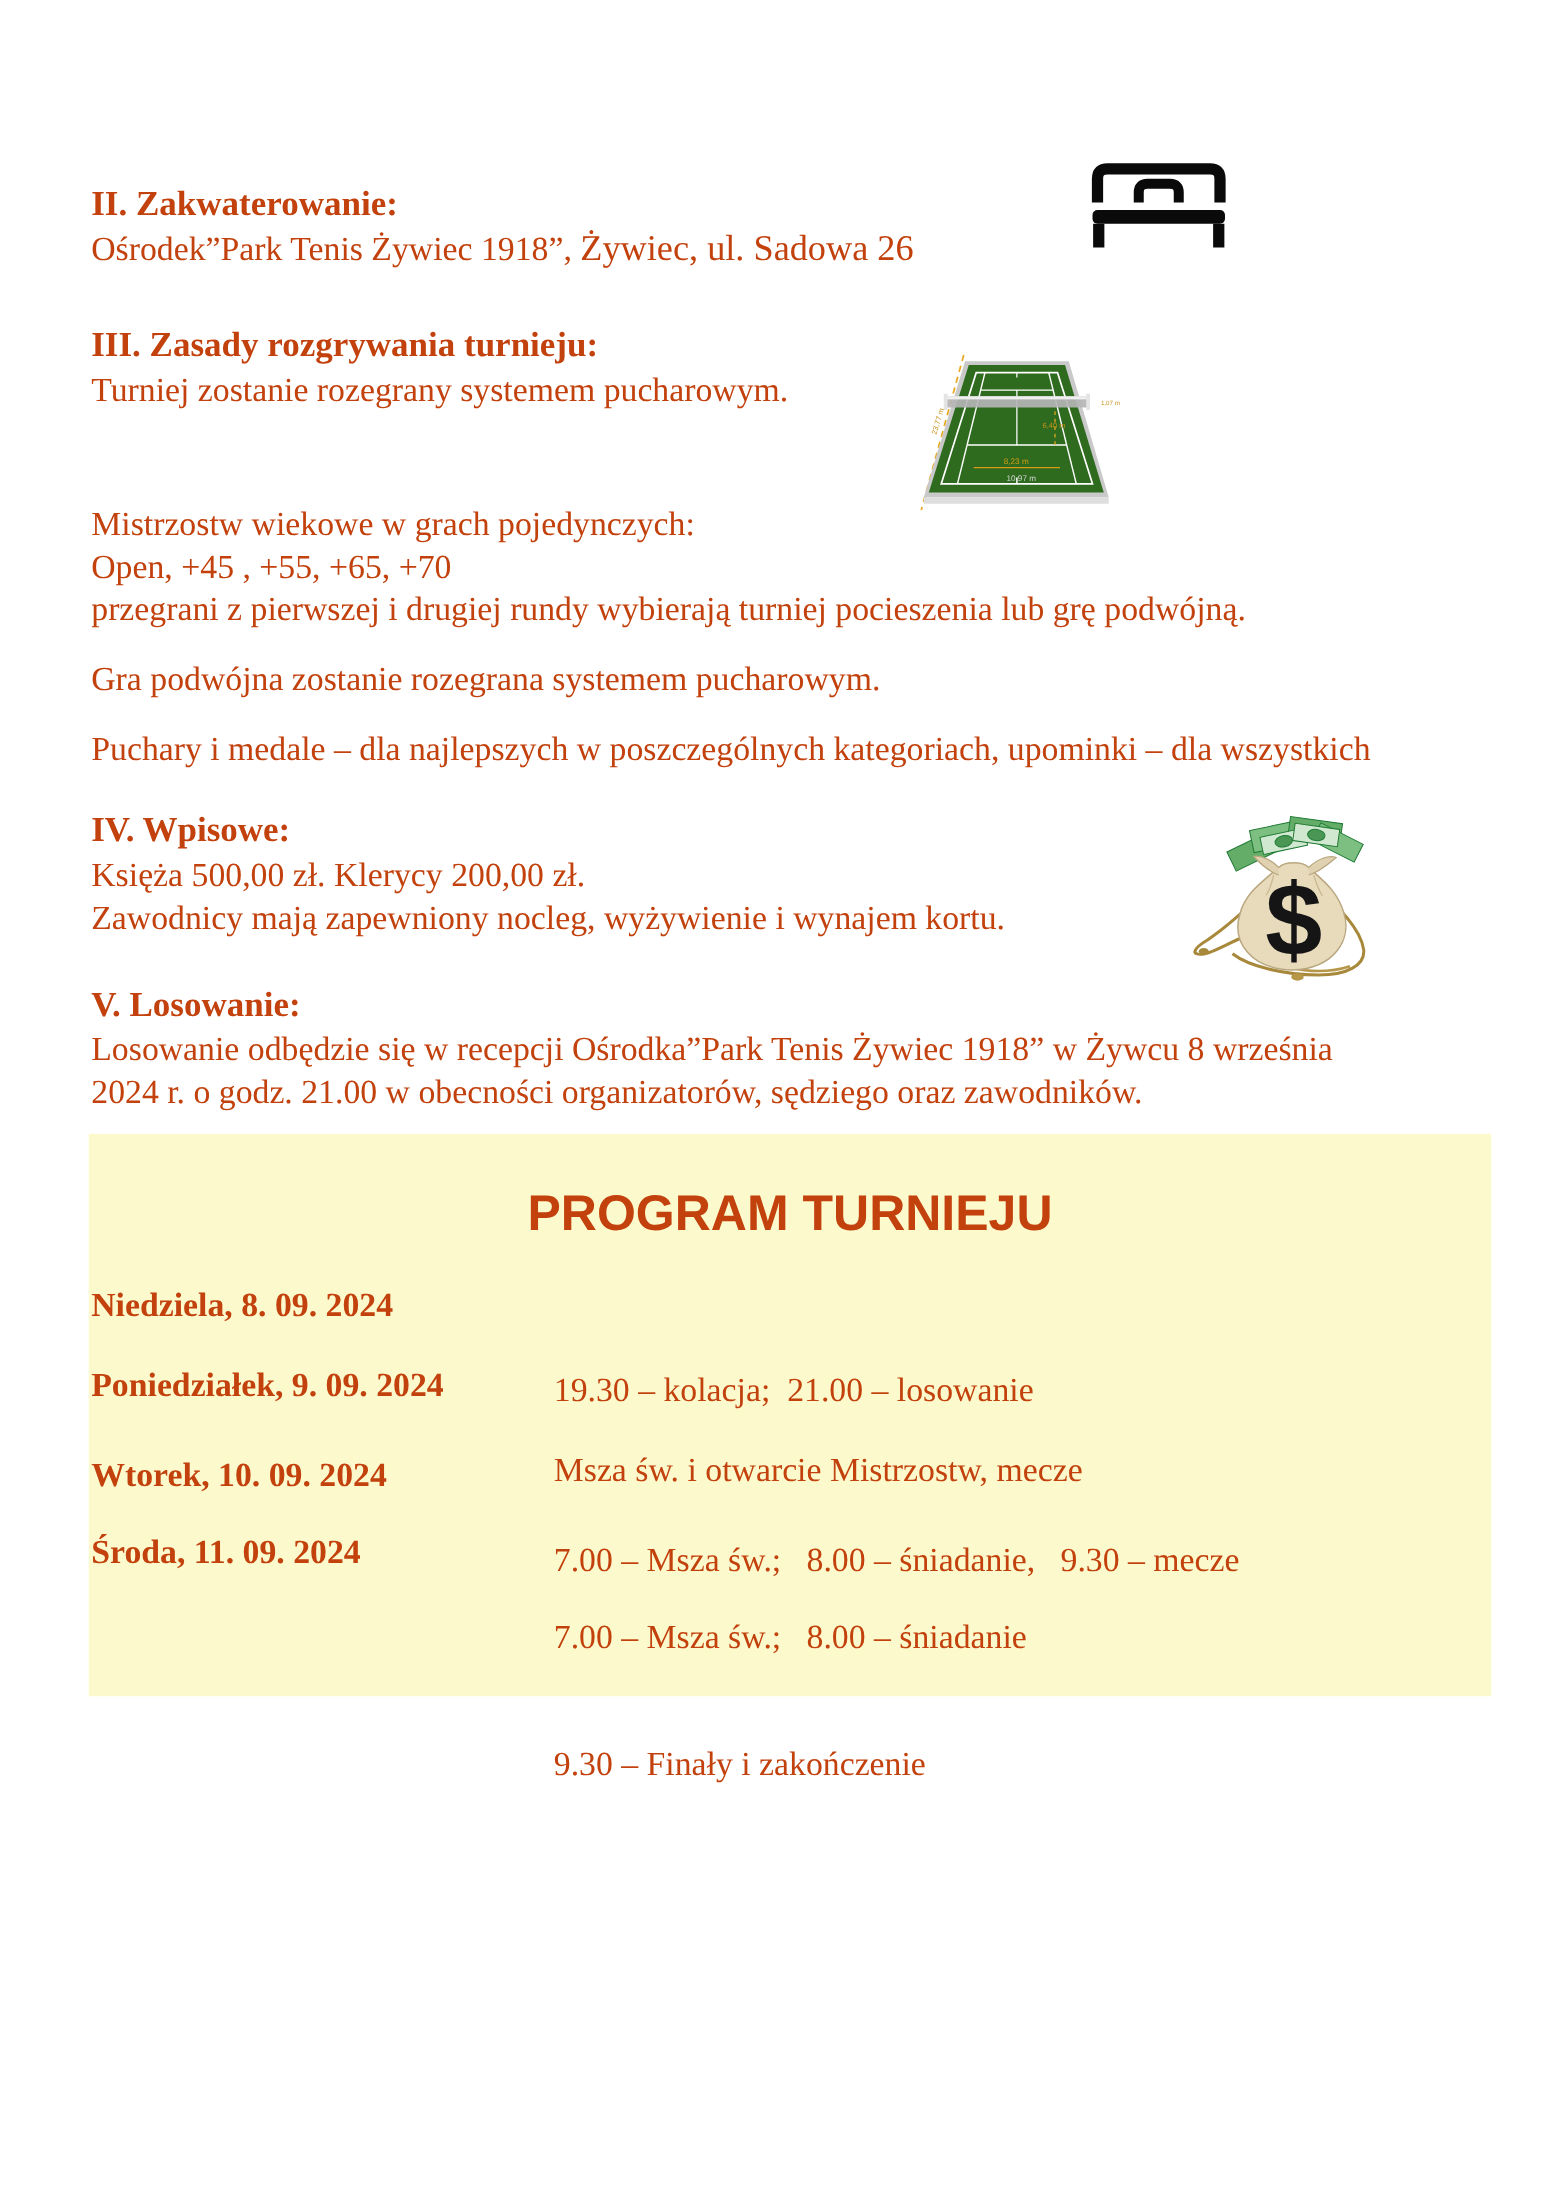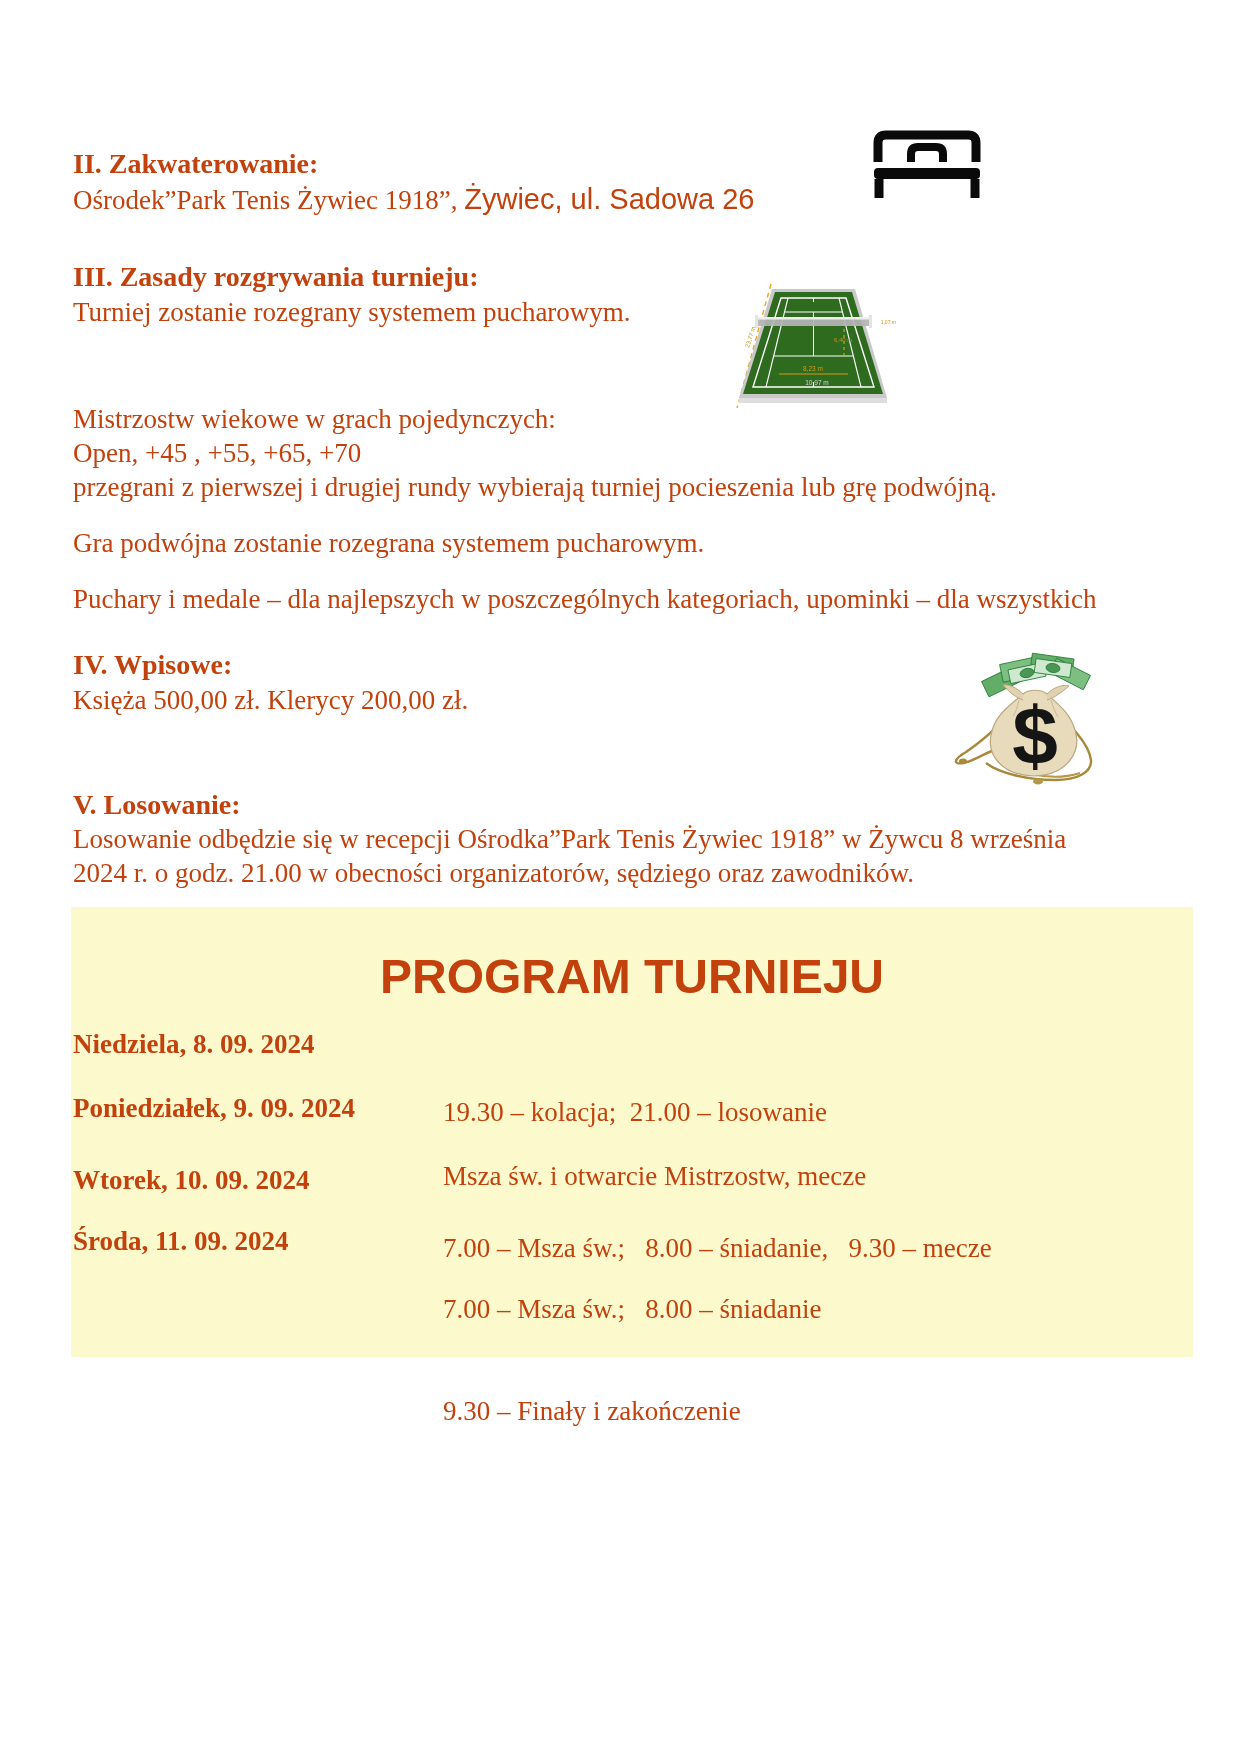--- a/index.html
+++ b/index.html
@@ -1,26 +1,26 @@
 <!DOCTYPE html>
 <html><head>
 <meta charset="utf-8">
 <style>
   html,body{margin:0;padding:0;background:#ffffff;}
   .page{position:relative;width:1240px;height:1754px;background:#ffffff;
         font-family:"Liberation Serif",serif;color:#c2410c;overflow:hidden;margin-left:11px;}
   .abs{position:absolute;}
   .h{font-weight:700;font-size:28px;line-height:34px;}
   .t{font-size:27px;line-height:34px;}
-  .sans{font-family:Liberation Sans, sans-serif;font-size:29px;}
+  .sans{font-family:Liberation Serif, serif;font-size:29px;}
   .nowrap{white-space:nowrap;}
   
   .program-box{position:absolute;left:60px;top:907px;width:1122px;height:450px;}
   .program-title{position:absolute;top:42px;left:0;right:0;text-align:center;
-                 font-family:"Liberation Sans",sans-serif;font-weight:700;font-size:48px;}
+                 font-family:"Liberation Sans",sans-serif;font-weight:700;font-size:40px;}
   .prow{position:absolute;left:2px;width:1110px;height:70px;}
   .pday{position:absolute;left:0;top:0;font-weight:700;font-size:27px;line-height:34px;white-space:nowrap;}
   .pevents{position:absolute;left:370px;top:0;font-size:27px;line-height:34px;white-space:pre-wrap;}
   svg text{font-family:"Liberation Sans",sans-serif;}
 </style>
 </head>
 <body>
 
 <div class="page">
 
@@ -69,20 +69,21 @@
     <div>Open, +45 , +55, +65, +70</div>
     <div class="nowrap">przegrani z pierwszej i drugiej rundy wybierają turniej pocieszenia lub grę podwójną.</div>
   </div>
 
   <div class="abs t nowrap" style="left:62px;top:526px;">Gra podwójna zostanie rozegrana systemem pucharowym.</div>
 
   <div class="abs t nowrap" style="left:62px;top:582px;">Puchary i medale – dla najlepszych w poszczególnych kategoriach, upominki – dla wszystkich</div>
 
   <div class="abs h" style="left:62px;top:648px;font-family:Liberation Serif, serif;">IV. Wpisowe:</div>
   <div class="abs t nowrap" style="left:62px;top:683px;">Księża 500,00 zł. Klerycy 200,00 zł.</div>
+  <div class="abs t nowrap" style="left:62px;top:717px;">Zawodnicy mają zapewniony nocleg, wyżywienie i wynajem kortu.</div>
 
   <svg class="abs" style="left:928px;top:652px;" width="175" height="140" viewBox="0 0 175 140">
 
     <path d="M 82,52 C 62,72 42,90 27,100 C 15,107 13,113 25,111 C 34,109 46,101 60,96" fill="none" stroke="#a8893c" stroke-width="2.4"></path>
     <path d="M 108,54 C 132,72 150,92 152,108 C 153,120 139,128 116,128 C 88,128 60,121 47,111" fill="none" stroke="#a8893c" stroke-width="2.4"></path>
     <path d="M 54,100 C 72,120 110,131 141,121" fill="none" stroke="#b59747" stroke-width="2"></path>
     <ellipse cx="24" cy="109" rx="4" ry="2.6" fill="#a8893c"></ellipse>
     <ellipse cx="99" cy="129.5" rx="5" ry="3" fill="#b59747"></ellipse>
 
     <g stroke="#1f7a33" stroke-width="0.8">

